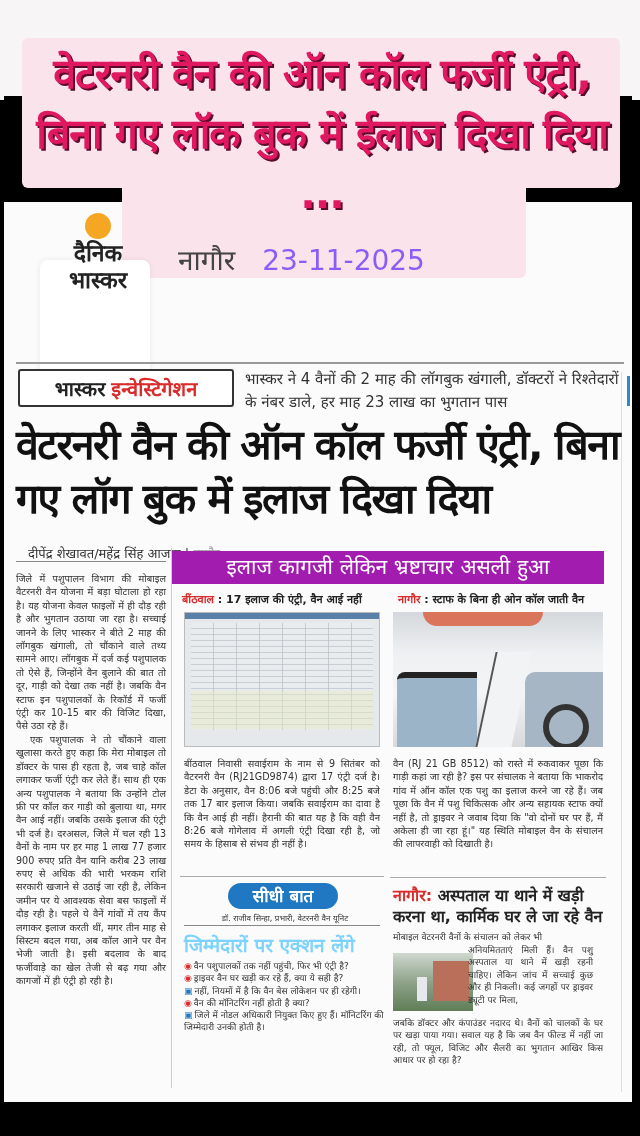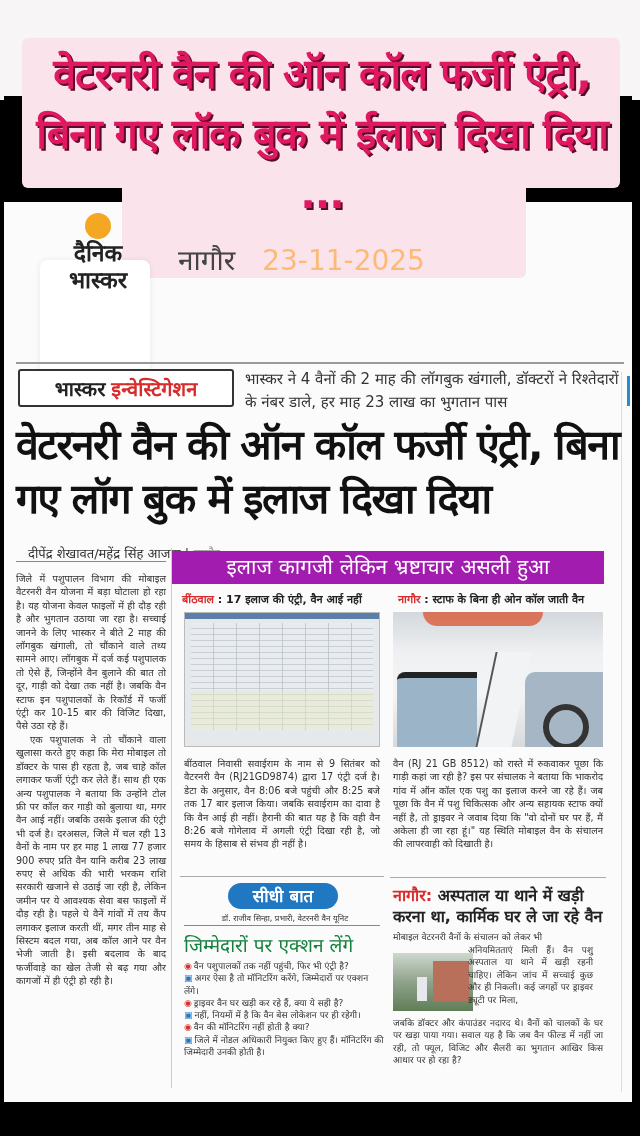--- a/index.html
+++ b/index.html
@@ -16,21 +16,21 @@
     position: absolute; left: 22px; top: 44px; width: 600px; text-align: center;
     font-family: "DejaVu Sans", sans-serif; font-weight: bold; font-size: 41px; line-height: 60px;
     color: #e0185f; text-shadow: 2px 2px 0 #5a0a2a; letter-spacing: -1px;
   }
 
   .logo-card { position: absolute; left: 40px; top: 260px; width: 110px; height: 120px; background: #fff; border-radius: 8px; box-shadow: 0 0 6px rgba(0,0,0,0.08); }
   .logo-sun { position: absolute; left: 85px; top: 213px; width: 26px; height: 26px; border-radius: 50%; background: #f5a623; }
   .logo-text { position: absolute; left: 48px; top: 240px; width: 100px; font-weight: bold; font-size: 23px; line-height: 27px; color: #222; text-align: center; }
   .dateline { position: absolute; left: 178px; top: 240px; font-size: 28px; color: #555; }
   .dateline .city { color: #444; margin-right: 18px; }
-  .dateline .date { color: #fdba74; }
+  .dateline .date { color: #8b5cf6; }
 
   .rule-top { position: absolute; left: 16px; top: 362px; width: 608px; height: 2px; background: #999; }
   .blue-mark { position: absolute; left: 627px; top: 376px; width: 3px; height: 30px; background: #2a8ad0; }
 
   .inv-badge { position: absolute; left: 18px; top: 369px; width: 216px; height: 38px; border: 2px solid #333; border-radius: 3px; background: #fff; display: flex; align-items: center; justify-content: center; font-weight: bold; font-size: 20px; }
   .inv-badge .b1 { color: #222; margin-right: 6px; }
   .inv-badge .b2 { color: #d92b2b; }
   .kicker { position: absolute; left: 245px; top: 368px; width: 380px; font-size: 15px; line-height: 23px; color: #333; }
 
   .main-headline { position: absolute; left: 16px; top: 418px; width: 610px; font-weight: bold; font-size: 41px; line-height: 54px; color: #111; letter-spacing: -1.5px; }
@@ -66,21 +66,21 @@
   .photo-van .wheel { position: absolute; left: 150px; top: 92px; width: 46px; height: 46px; border: 6px solid #333; border-radius: 50%; }
 
   .text-left-mid { position: absolute; left: 184px; top: 757px; width: 196px; font-size: 9.6px; line-height: 13.4px; color: #333; text-align: justify; }
   .text-right-mid { position: absolute; left: 393px; top: 757px; width: 210px; font-size: 9.6px; line-height: 13.4px; color: #333; text-align: justify; }
   .rule-mid-l { position: absolute; left: 180px; top: 876px; width: 204px; height: 1px; background: #aaa; }
   .rule-mid-r { position: absolute; left: 390px; top: 877px; width: 216px; height: 1px; background: #aaa; }
 
   .pill { position: absolute; left: 228px; top: 883px; width: 110px; height: 26px; background: #1f78c1; border-radius: 14px; color: #fff; font-weight: bold; font-size: 17px; text-align: center; line-height: 26px; }
   .qa-byline { position: absolute; left: 180px; top: 912px; width: 210px; font-size: 8px; text-align: center; color: #333; }
   .rule-qa { position: absolute; left: 184px; top: 925px; width: 196px; height: 1px; background: #888; }
-  .qa-title { position: absolute; left: 184px; top: 932px; font-size: 19px; font-weight: normal; color: #15803d; }
+  .qa-title { position: absolute; left: 184px; top: 932px; font-size: 19px; font-weight: bold; color: #7dd3fc; }
   .qa-list { position: absolute; left: 184px; top: 960px; width: 200px; font-size: 9px; line-height: 12.3px; color: #333; }
   .qa-list .q::before { content: "\25C9"; color: #d92b2b; margin-right: 2px; }
   .qa-list .a::before { content: "\25A3"; color: #1f78c1; margin-right: 2px; }
 
   .side-head { position: absolute; left: 393px; top: 885px; width: 215px; font-size: 16px; font-weight: bold; line-height: 21px; color: #222; }
   .side-intro { position: absolute; left: 393px; top: 930px; width: 210px; font-size: 9px; color: #333; }
   .photo-building { position: absolute; left: 393px; top: 953px; width: 80px; height: 58px; overflow: hidden;
     background: linear-gradient(180deg, #cfd8cf 0%, #8fa38a 50%, #5f7d57 100%); }
   .photo-building .house { position: absolute; left: 40px; top: 8px; width: 36px; height: 40px; background: #b9705a; }
   .photo-building .door { position: absolute; left: 24px; top: 24px; width: 10px; height: 24px; background: #e6e8ee; }
@@ -163,21 +163,20 @@
 <div class="text-right-mid">वैन (RJ 21 GB 8512) को रास्ते में रुकवाकर पूछा कि गाड़ी कहां जा रही है? इस पर संचालक ने बताया कि भाकरोद गांव में ऑन कॉल एक पशु का इलाज करने जा रहे हैं। जब पूछा कि वैन में पशु चिकित्सक और अन्य सहायक स्टाफ क्यों नहीं है, तो ड्राइवर ने जवाब दिया कि "वो दोनों घर पर हैं, मैं अकेला ही जा रहा हूं।" यह स्थिति मोबाइल वैन के संचालन की लापरवाही को दिखाती है।</div>
 <div class="rule-mid-l"></div>
 <div class="rule-mid-r"></div>
 
 <div class="pill">सीधी बात</div>
 <div class="qa-byline">डॉ. राजीव सिन्हा, प्रभारी, वेटरनरी वैन यूनिट</div>
 <div class="rule-qa"></div>
 <div class="qa-title">जिम्मेदारों पर एक्शन लेंगे</div>
 <div class="qa-list">
   <div class="q">वैन पशुपालकों तक नहीं पहुंची, फिर भी एंट्री है?</div>
-  <div class="a">अगर ऐसा है तो मॉनिटरिंग करेंगे, जिम्मेदारों पर एक्शन लेंगे।</div>
   <div class="q">ड्राइवर वैन घर खड़ी कर रहे हैं, क्या ये सही है?</div>
   <div class="a">नहीं, नियमों में है कि वैन बेस लोकेशन पर ही रहेगी।</div>
   <div class="q">वैन की मॉनिटरिंग नहीं होती है क्या?</div>
   <div class="a">जिले में नोडल अधिकारी नियुक्त किए हुए हैं। मॉनिटरिंग की जिम्मेदारी उनकी होती है।</div>
 </div>
 
 <div class="side-head">
   <span class="red">नागौर:</span><span> अस्पताल या थाने में खड़ी करना था, कार्मिक घर ले जा रहे वैन</span>
 </div>
 <div class="side-intro">मोबाइल वेटरनरी वैनों के संचालन को लेकर भी</div>

